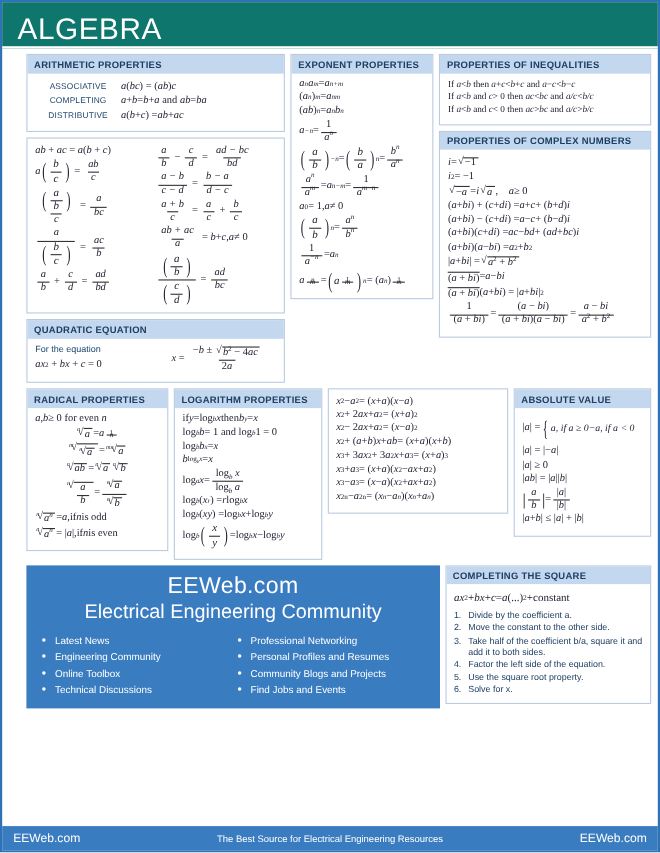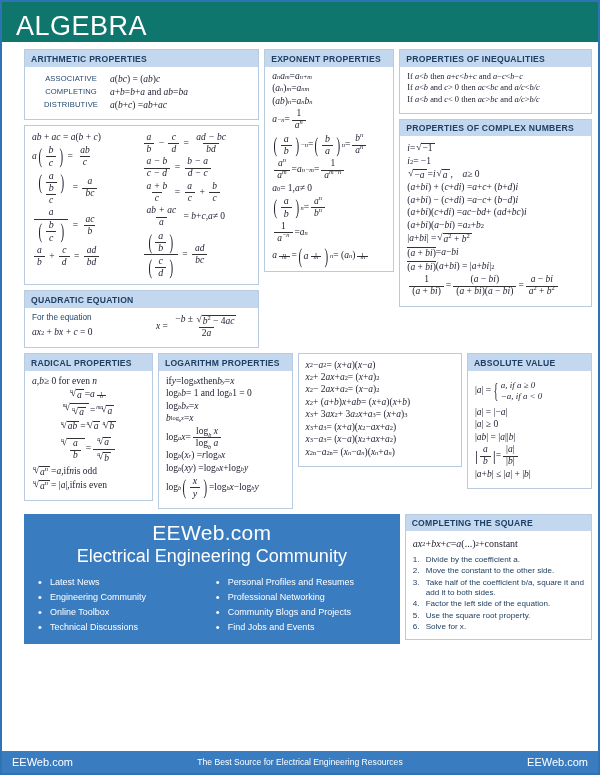--- a/index.html
+++ b/index.html
@@ -611,21 +611,21 @@
           </div>
         </div>
       </div>
 
       <div style="width:131px">
         <div class="panel">
           <div class="panel-hd">ABSOLUTE VALUE</div>
           <div class="panel-bd" style="padding-top:5px">
             <div class="mathline" style="margin:4px 0 6px 0">
               |<span class="it">a</span>| = <span style="font-size:2.1em;font-style:normal;transform:scaleX(.5);display:inline-block">{</span>
-              <span style="display:inline-flex;flex-direction:column;font-size:0.94em;line-height:1.25">
+              <span style="display:inline-flex;flex-direction:row;font-size:0.94em;line-height:1.25">
                 <span class="it">a,  if a ≥ 0</span>
                 <span class="it">−a, if a &lt; 0</span>
               </span>
             </div>
             <div class="mathline">|<span class="it">a</span>| = |−<span class="it">a</span>|</div>
             <div class="mathline">|<span class="it">a</span>| ≥ 0</div>
             <div class="mathline">|<span class="it">ab</span>| = |<span class="it">a</span>||<span class="it">b</span>|</div>
             <div class="mathline">
               <span style="font-size:1.6em;font-style:normal">|</span><span class="frac">
                   <span class="num it">a</span>
@@ -648,22 +648,22 @@
           <div class="brand">EEWeb.com</div>
           <div class="tag">Electrical Engineering Community</div>
           <ul>
             <li class="col">
               <div class="item">Latest News</div>
               <div class="item">Engineering Community</div>
               <div class="item">Online Toolbox</div>
               <div class="item">Technical Discussions</div>
             </li>
             <li class="col">
+              <div class="item">Professional Networking</div>
               <div class="item">Personal Profiles and Resumes</div>
-              <div class="item">Professional Networking</div>
               <div class="item">Community Blogs and Projects</div>
               <div class="item">Find Jobs and Events</div>
             </li>
           </ul>
         </div>
       </div>
 
       <div style="width:194px">
         <div class="panel">
           <div class="panel-hd">COMPLETING THE SQUARE</div>

